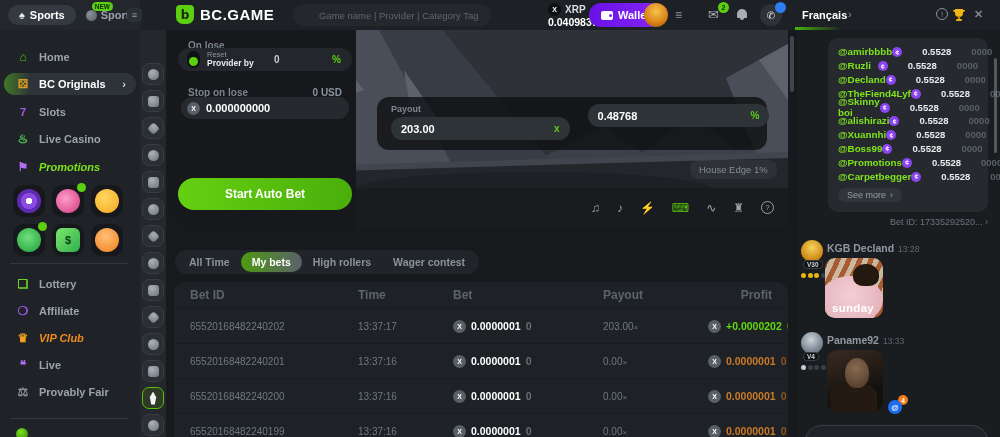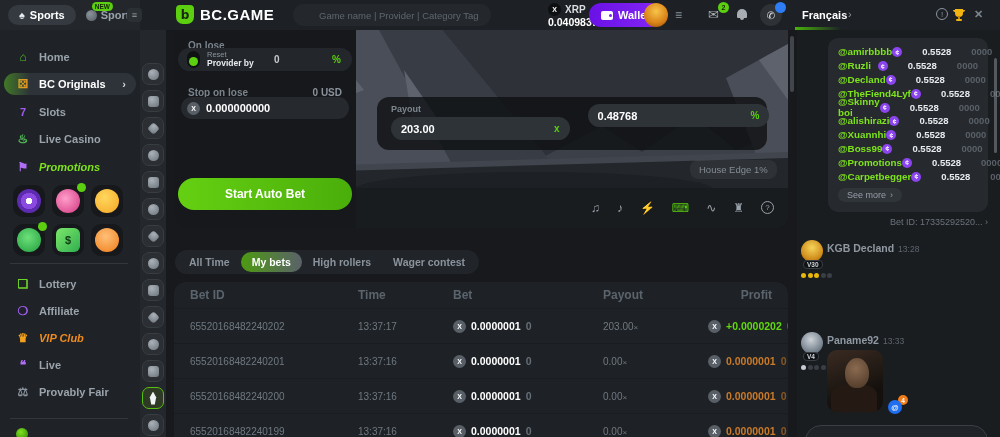--- a/index.html
+++ b/index.html
@@ -569,20 +569,26 @@
   <div class="msg-av av1"></div>
   <div class="msg-name" style="left:30px;top:212px"><span>KGB Decland</span><span class="msg-time">13:28</span></div>
   <div class="vip-pill" style="left:6px;top:230px">V30</div>
   <div class="medals" style="left:4px;top:243px">
     <span class="medal gold"></span>
       <span class="medal gold"></span>
       <span class="medal gold"></span>
       <span class="medal gray-m"></span>
       <span class="medal gray-m"></span>
   </div>
+  <div class="chat-img" id="img1">
+    <div class="yellow"></div>
+      <div class="blanket"></div>
+      <div class="dog"></div>
+    <div class="caption">sunday</div>
+  </div>
 
   <div class="msg-av av2"></div>
   <div class="msg-name" style="left:30px;top:304px"><span>Paname92</span><span class="msg-time">13:33</span></div>
   <div class="vip-pill" style="left:6px;top:322px">V4</div>
   <div class="medals" style="left:4px;top:335px">
     <span class="medal lite"></span>
       <span class="medal gray-m"></span>
       <span class="medal gray-m"></span>
       <span class="medal gray-m"></span>
       <span class="medal gray-m"></span>

